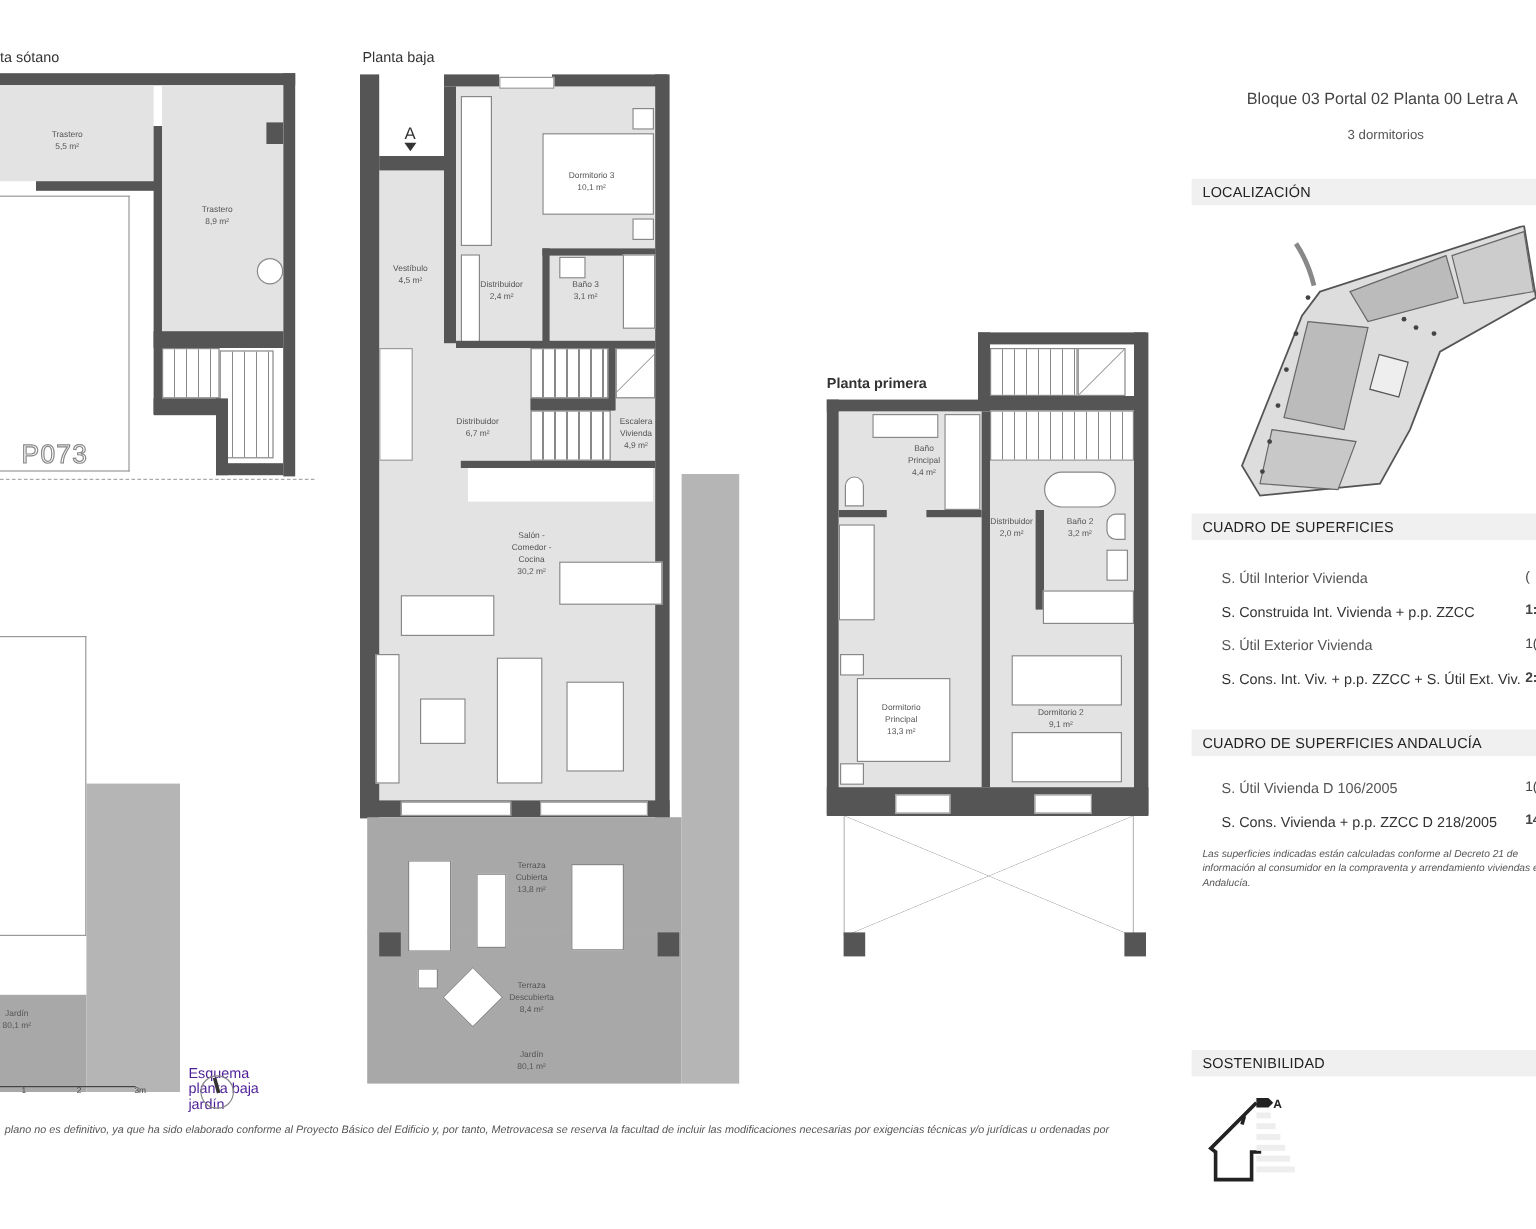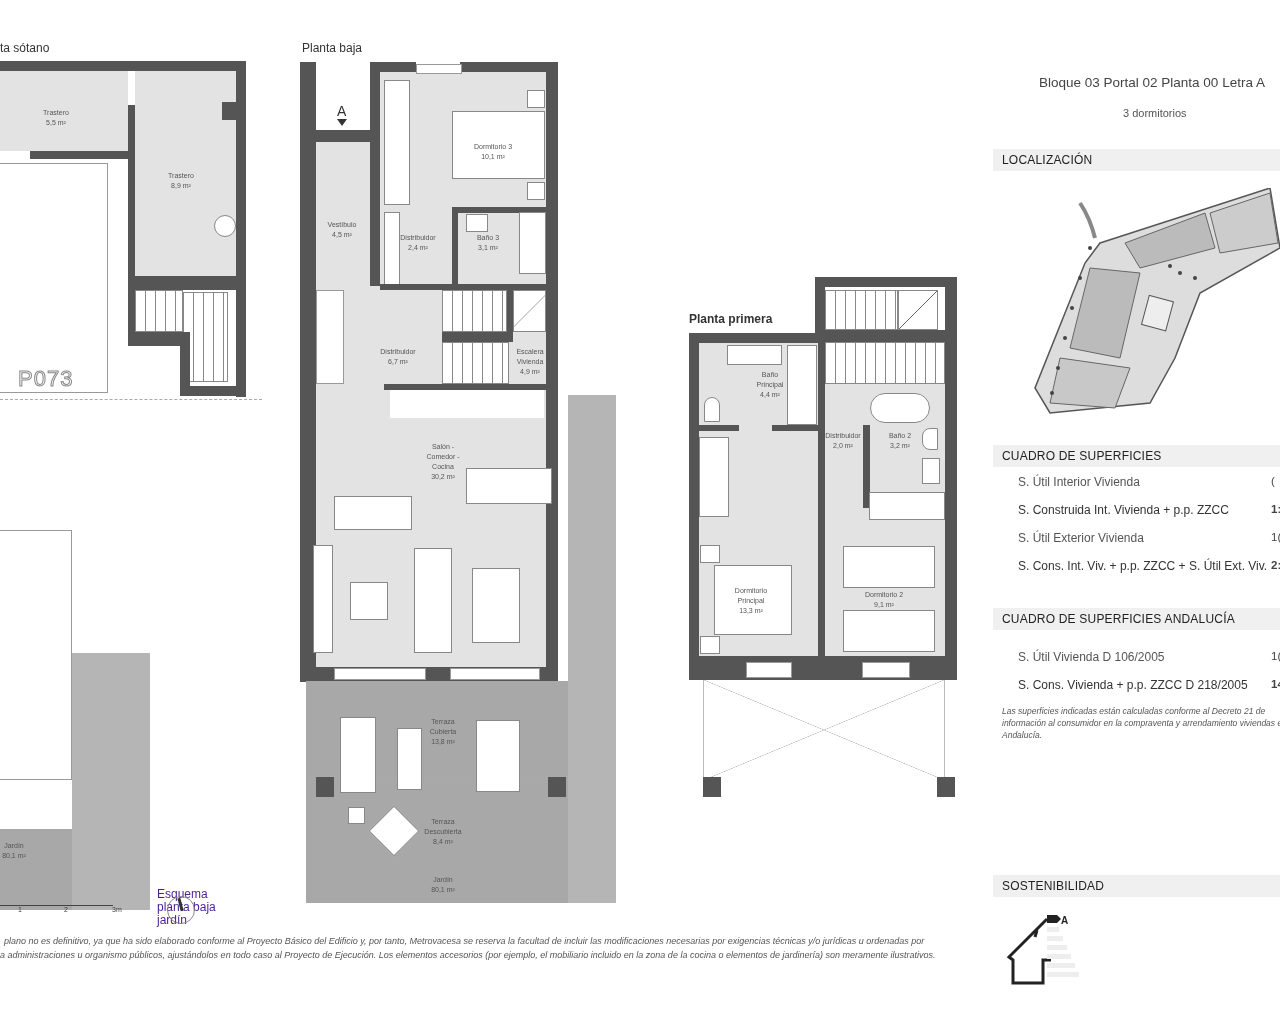--- a/index.html
+++ b/index.html
@@ -205,21 +205,21 @@
           <circle cx="35" cy="150" r="2"></circle>
           <circle cx="28" cy="180" r="2"></circle>
           <circle cx="22" cy="205" r="2"></circle>
           <circle cx="150" cy="85" r="2"></circle>
           <circle cx="165" cy="90" r="2"></circle>
           <circle cx="140" cy="78" r="2"></circle>
         </g>
     </svg>
   </div>
 
-  <div class="hdr" style="top:445px;">CUADRO DE SUPERFICIES</div>
+  <div class="hdr" style="top:428px;">CUADRO DE SUPERFICIES</div>
   <div class="row" style="top:475px;">S. Útil Interior Vivienda</div>
   <div class="val" style="top:475px;">(</div>
   <div class="row b" style="top:503px;">S. Construida Int. Vivienda + p.p. ZZCC</div>
   <div class="val b" style="top:503px;">1:</div>
   <div class="row" style="top:531px;">S. Útil Exterior Vivienda</div>
   <div class="val" style="top:531px;">1(</div>
   <div class="row b" style="top:559px;text-align:right;">S. Cons. Int. Viv. + p.p. ZZCC + S. Útil Ext. Viv.</div>
   <div class="val b" style="top:559px;">2:</div>
 
   <div class="hdr" style="top:608px;">CUADRO DE SUPERFICIES ANDALUCÍA</div>
@@ -243,14 +243,13 @@
           <rect x="42" y="48" width="28" height="5"></rect>
           <rect x="42" y="57" width="32" height="5"></rect>
         </g>
     </svg>
   </div>
   <div class="abs" style="left:1061px;top:915px;font-size:10px;font-weight:bold;color:#222;">A</div>
 </div>
 
 <div class="disclaimer">
   <div style="padding-left:4px;">plano no es definitivo, ya que ha sido elaborado conforme al Proyecto Básico del Edificio y, por tanto, Metrovacesa se reserva la facultad de incluir las modificaciones necesarias por exigencias técnicas y/o jurídicas u ordenadas por</div>
-  <div>a administraciones u organismo públicos, ajustándolos en todo caso al Proyecto de Ejecución. Los elementos accesorios (por ejemplo, el mobiliario incluido en la zona de la cocina o elementos de jardinería) son meramente ilustrativos.</div>
 </div>
 
 </body></html>

